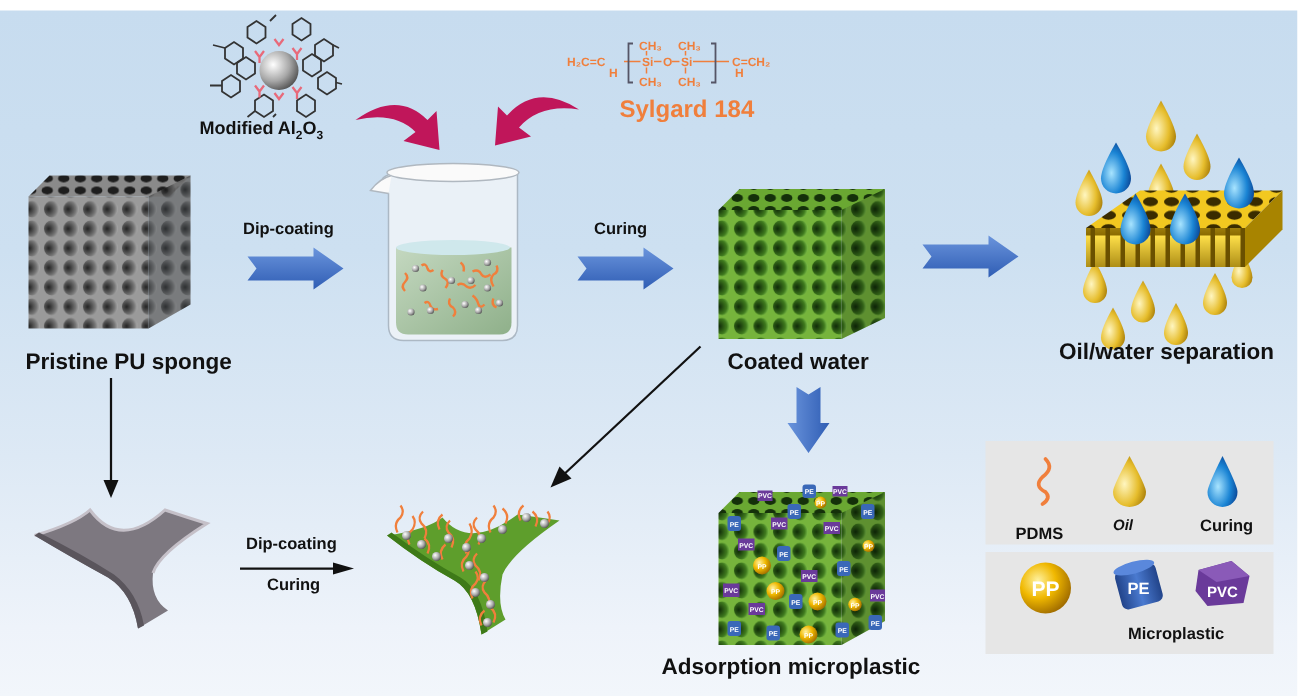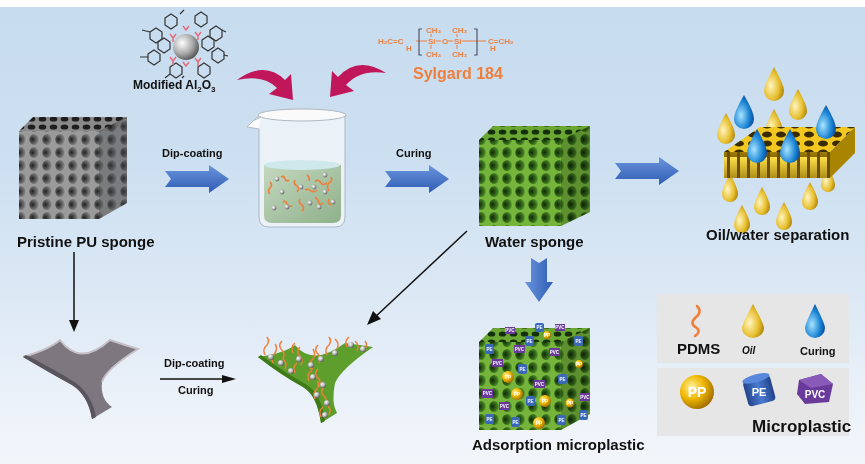--- a/index.html
+++ b/index.html
@@ -216,21 +216,21 @@
   <svg style="left:385px;top:158px" width="65" height="28" viewBox="0 0 65 28">
     <path d="M0,6 L44,6 L44,0 L64,14 L44,28 L44,22 L0,22 L6,14 Z" fill="url(#blueArrow)"></path>
   </svg>
 
   <svg style="left:475px;top:113px" width="120" height="110" viewBox="0 0 120 110">
     <polygon points="18,6 115,6 100,20 4,20" fill="url(#greenTop)"></polygon>
     <rect x="4" y="20" width="82" height="86" fill="url(#greenPores)"></rect>
     <polygon points="86,20 115,6 115,92 86,106" fill="url(#greenPores)"></polygon>
     <polygon points="86,20 115,6 115,92 86,106" fill="#000" opacity="0.2"></polygon>
   </svg>
-  <div class="lbl big" style="left:485px;top:226px;">Water sponge</div>
+  <div class="lbl big" style="left:485px;top:226px;">Coated water</div>
 
   <svg style="left:615px;top:150px" width="65" height="28" viewBox="0 0 65 28">
     <path d="M0,6 L44,6 L44,0 L64,14 L44,28 L44,22 L0,22 L6,14 Z" fill="url(#blueArrow)"></path>
   </svg>
 
   <svg style="left:690px;top:60px" width="170" height="170" viewBox="0 0 170 170">
     <g id="oilDrops" fill="url(#oilG)">
       <path d="M84,0 q-10,18 -10,24 a10,10 0 0 0 20,0 q0,-6 -10,-24z"></path>
       <path d="M108,22 q-9,16 -9,22 a9,9 0 0 0 18,0 q0,-6 -9,-22z"></path>
       <path d="M36,46 q-9,16 -9,22 a9,9 0 0 0 18,0 q0,-6 -9,-22z"></path>
@@ -433,49 +433,49 @@
       <g>
           <rect x="82" y="93" width="9" height="10" fill="#3a68b8" rx="2"></rect>
           <text x="86.5" y="100">PE</text>
         </g>
       <g>
           <rect x="104" y="88" width="9" height="10" fill="#3a68b8" rx="2"></rect>
           <text x="108.5" y="95">PE</text>
         </g>
     </g>
   </svg>
-  <div class="lbl big" style="left:472px;top:429px;">Adsorption microplastic</div>
+  <div class="lbl big" style="left:441px;top:429px;">Adsorption microplastic</div>
 
   <div class="legend-box" style="left:657px;top:287px;width:192px;height:69px;">
     <svg style="left:32px;top:10px" width="16" height="34" viewBox="0 0 16 34">
       <path d="M8,2 Q14,8 6,14 Q0,20 8,24 Q12,28 6,32" fill="none" stroke="#f07f3c" stroke-width="2.5" stroke-linecap="round"></path>
     </svg>
     <svg style="left:85px;top:10px" width="22" height="34" viewBox="0 0 22 34">
       <path d="M11,0 q-11,20 -11,24 a11,10 0 0 0 22,0 q0,-4 -11,-24z" fill="url(#oilG)"></path>
     </svg>
     <svg style="left:148px;top:10px" width="20" height="34" viewBox="0 0 20 34">
       <path d="M10,0 q-10,20 -10,24 a10,10 0 0 0 20,0 q0,-4 -10,-24z" fill="url(#waterG)"></path>
     </svg>
-    <div class="lbl" style="left:20px;top:46px;font-size:15px;">PDMS</div>
+    <div class="lbl" style="left:20px;top:56px;font-size:11px;">PDMS</div>
     <div class="lbl" style="left:85px;top:51px;font-size:10px;font-style:italic;">Oil</div>
     <div class="lbl" style="left:143px;top:51px;font-size:11px;">Curing</div>
   </div>
   <div class="legend-box" style="left:657px;top:361px;width:192px;height:68px;">
     <svg style="left:22px;top:6px" width="36" height="36" viewBox="0 0 36 36">
       <circle cx="18" cy="18" r="17" fill="url(#ppG)"></circle>
       <text x="18" y="23" text-anchor="middle" font-family="Liberation Sans, sans-serif" font-weight="bold" font-size="14" fill="#fff">PP</text>
     </svg>
     <svg style="left:84px;top:4px" width="36" height="36" viewBox="0 0 36 36">
       <g transform="rotate(-15 18 18)">
         <rect x="4" y="6" width="28" height="26" rx="4" fill="url(#peG)"></rect>
         <ellipse cx="18" cy="6" rx="14" ry="4" fill="#5a88dc"></ellipse>
       </g>
       <text x="18" y="24" text-anchor="middle" font-family="Liberation Sans, sans-serif" font-weight="bold" font-size="11" fill="#fff">PE</text>
     </svg>
     <svg style="left:138px;top:4px" width="40" height="34" viewBox="0 0 40 34">
       <polygon points="4,8 26,2 38,12 34,30 10,32 2,22" fill="#6a3a9a"></polygon>
       <polygon points="4,8 26,2 38,12 16,16" fill="#8a5ab8"></polygon>
       <text x="20" y="26" text-anchor="middle" font-family="Liberation Sans, sans-serif" font-weight="bold" font-size="10" fill="#fff">PVC</text>
     </svg>
-    <div class="lbl" style="left:59px;top:49px;font-size:17px;padding-left:36px;">Microplastic</div>
+    <div class="lbl" style="left:59px;top:49px;font-size:11px;padding-left:36px;">Microplastic</div>
   </div>
 
 </div>
 
 </body></html>

